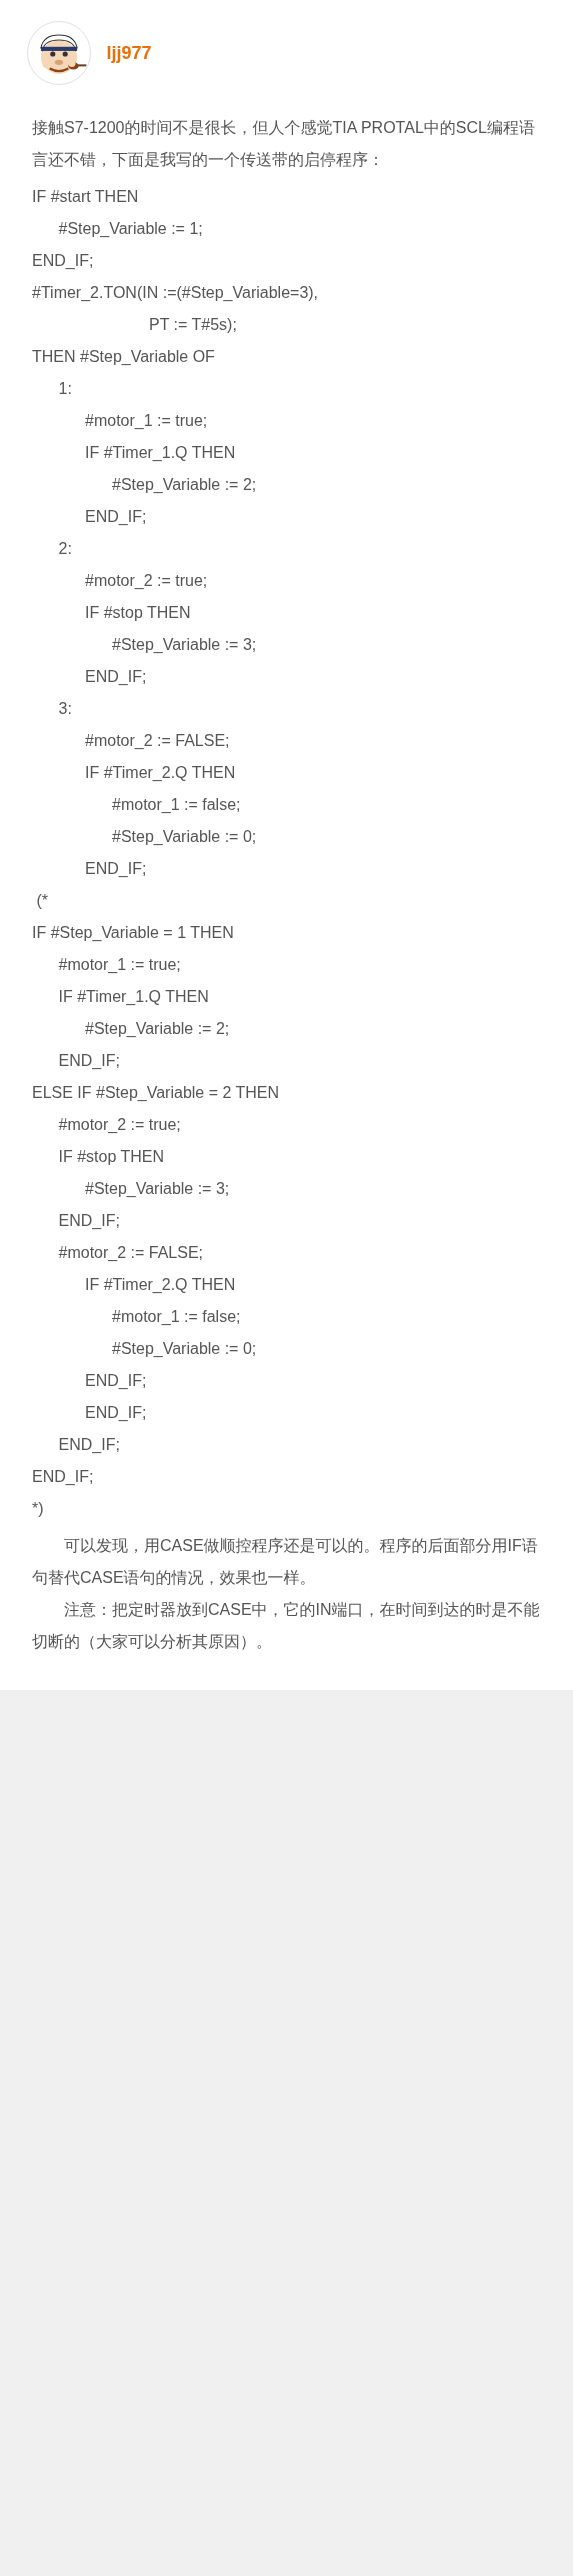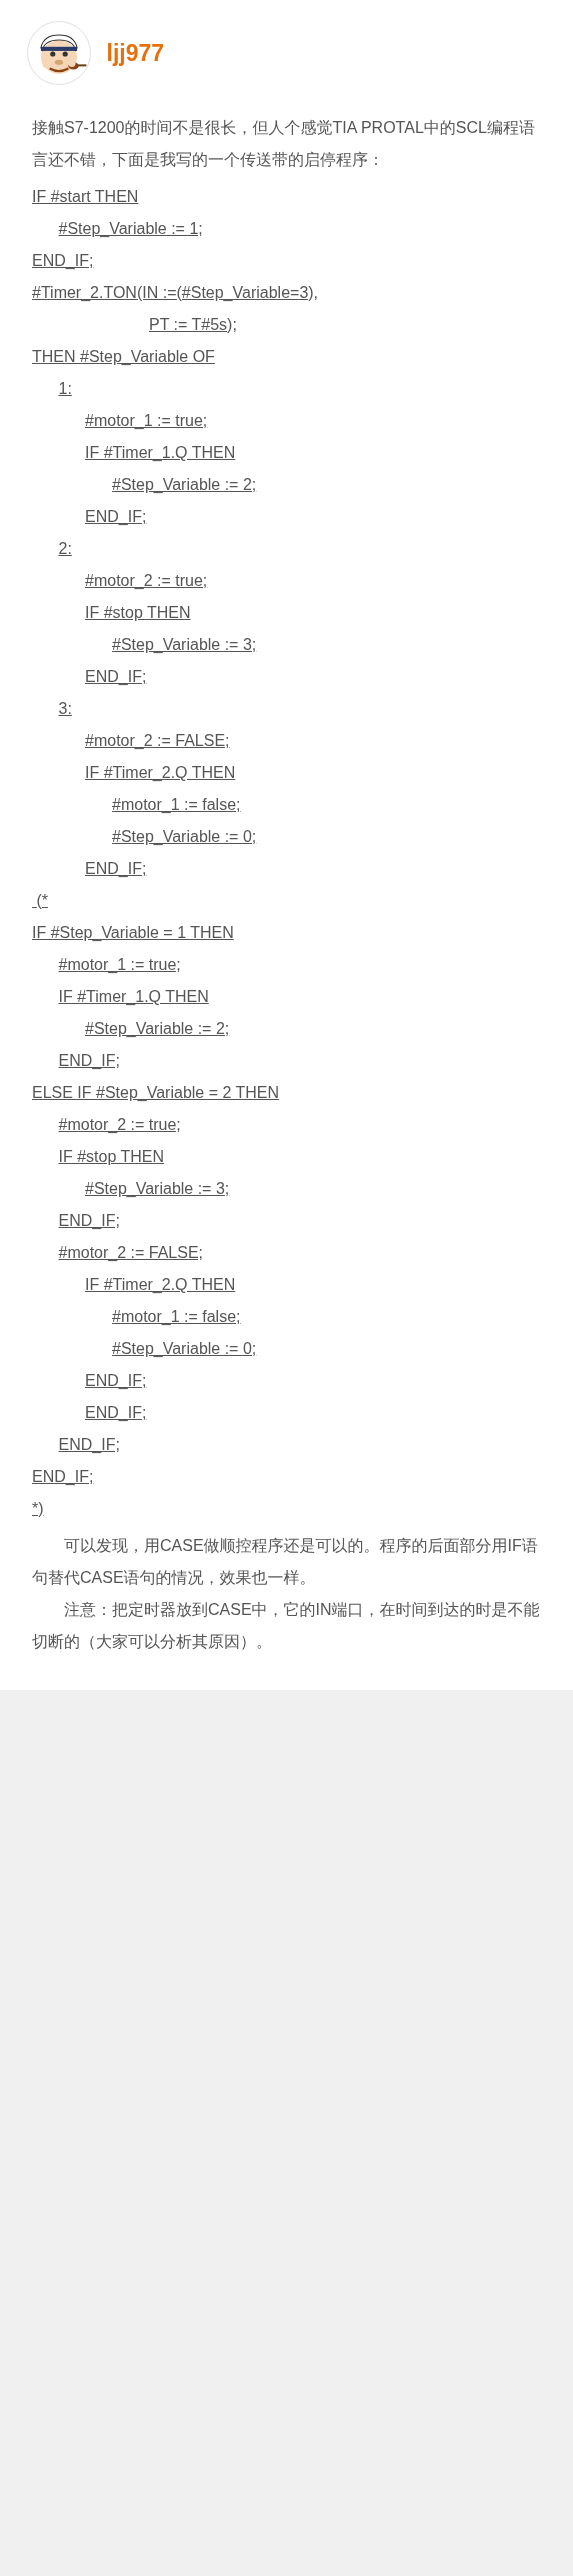--- a/index.html
+++ b/index.html
@@ -27,38 +27,37 @@
       background: #fff;
       position: relative;
       overflow: hidden;
       flex-shrink: 0;
     }
     .avatar svg {
       width: 100%;
       height: 100%;
     }
     .username {
-      font-size: 23px;
+      font-size: 18px;
       font-weight: 600;
       color: #e8700a;
     }
     .post-body {
       padding: 10.6px 32px 32px 32px;
       font-size: 16px;
       line-height: 2.0;
       color: #555;
     }
     .intro-text {
       margin-bottom: 5.3px;
     }
     .code-line {
       font-family: -apple-system, BlinkMacSystemFont, "Segoe UI", "Helvetica Neue", Arial, sans-serif;
       white-space: pre-wrap;
       word-break: break-all;
-      text-decoration: underline;
     }
     .indent-1 { padding-left: 26.5px; }
     .indent-2 { padding-left: 53px; }
     .indent-3 { padding-left: 80px; }
     .indent-15 { padding-left: 117px; }
     .conclusion {
       margin-top: 5.3px;
     }
     .conclusion p {
       text-indent: 2em;

